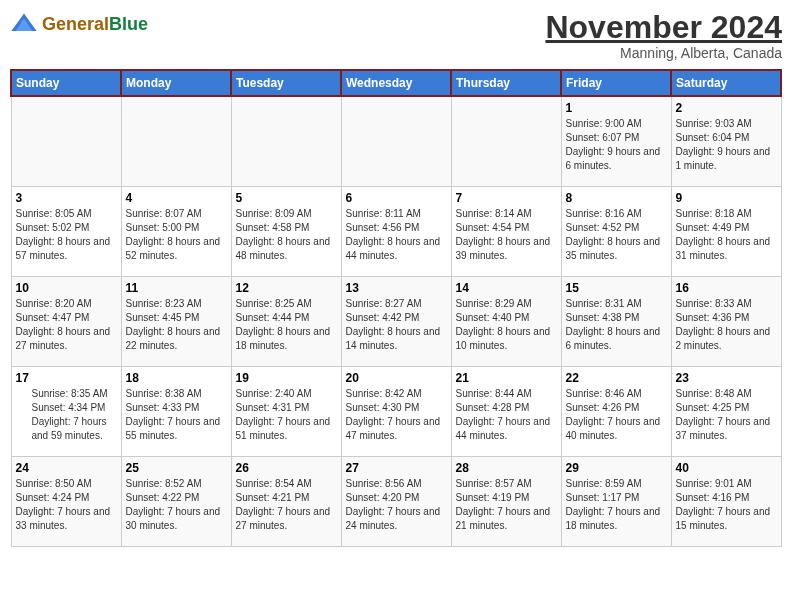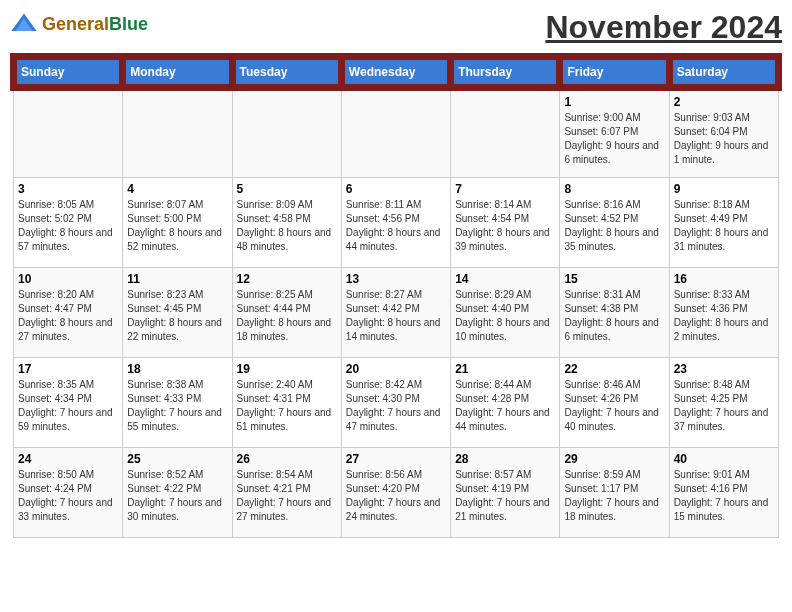--- a/index.html
+++ b/index.html
@@ -54,21 +54,21 @@
       border-collapse: collapse;
       font-size: 11px;
     }
     .calendar thead th {
       background-color: #3a7bd5;
       color: white;
       padding: 5px 4px;
       text-align: left;
       font-size: 12px;
       font-weight: bold;
-      border: 7px solid #7f1d1d;
+      border: 2px solid #7f1d1d;
     }
     .calendar tbody td {
       border: 1px solid #ccc;
       vertical-align: top;
       padding: 4px;
       width: calc(100% / 7);
       min-height: 80px;
       height: 90px;
     }
     .calendar tbody tr:nth-child(odd) td {
@@ -100,20 +100,21 @@
     <svg class="logo-icon" viewBox="0 0 40 40" xmlns="http://www.w3.org/2000/svg">
       <polygon points="20,5 38,30 2,30" fill="#3a7bd5"></polygon>
       <polygon points="20,12 32,30 8,30" fill="#5a9bf5"></polygon>
     </svg>
     <div>
       <span class="logo-text-general">General</span><span class="logo-text-blue">Blue</span>
     </div>
   </div>
   <div class="title-area">
     <div class="month-title">November 2024</div>
+    <div class="location-title">Manning, Alberta, Canada</div>
   </div>
 </div>
 
 <table class="calendar">
   <thead>
     <tr>
     <th>Sunday</th>
         <th>Monday</th>
         <th>Tuesday</th>
         <th>Wednesday</th>
@@ -226,21 +227,21 @@
         <td>
           <span class="day-number">16</span>
           <div class="day-info" style="white-space: pre-line;">Sunrise: 8:33 AM
 Sunset: 4:36 PM
 Daylight: 8 hours and 2 minutes.</div>
         </td>
       </tr>
       <tr>
         <td>
           <span class="day-number">17</span>
-          <div class="day-info" style="white-space: pre-line;">Sunrise: 8:35 AM
+          <div class="day-info" style="white-space: pre-line; margin-left: 16px;">Sunrise: 8:35 AM
 Sunset: 4:34 PM
 Daylight: 7 hours and 59 minutes.</div>
         </td>
         <td>
           <span class="day-number">18</span>
           <div class="day-info" style="white-space: pre-line;">Sunrise: 8:38 AM
 Sunset: 4:33 PM
 Daylight: 7 hours and 55 minutes.</div>
         </td>
         <td>

